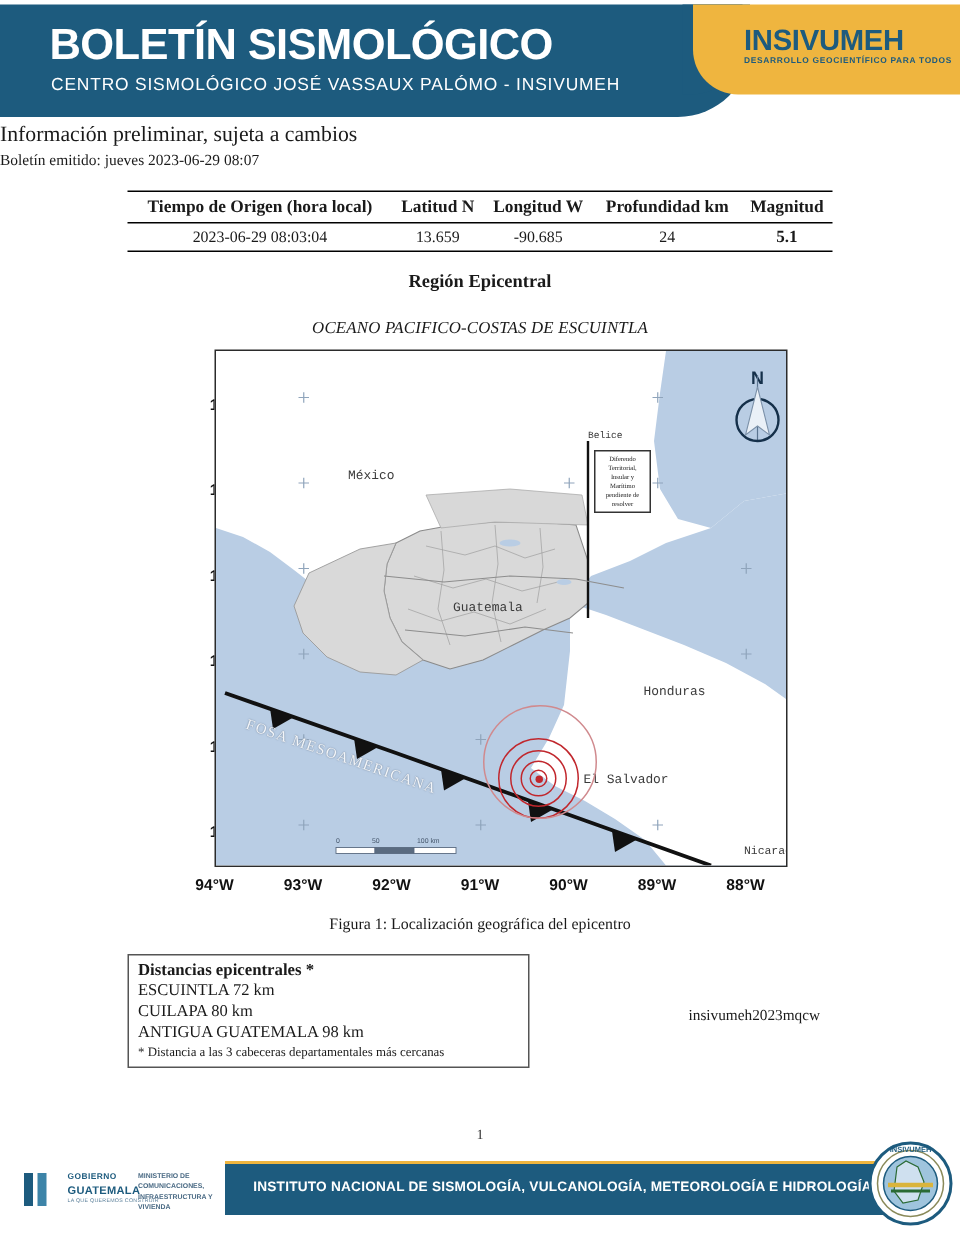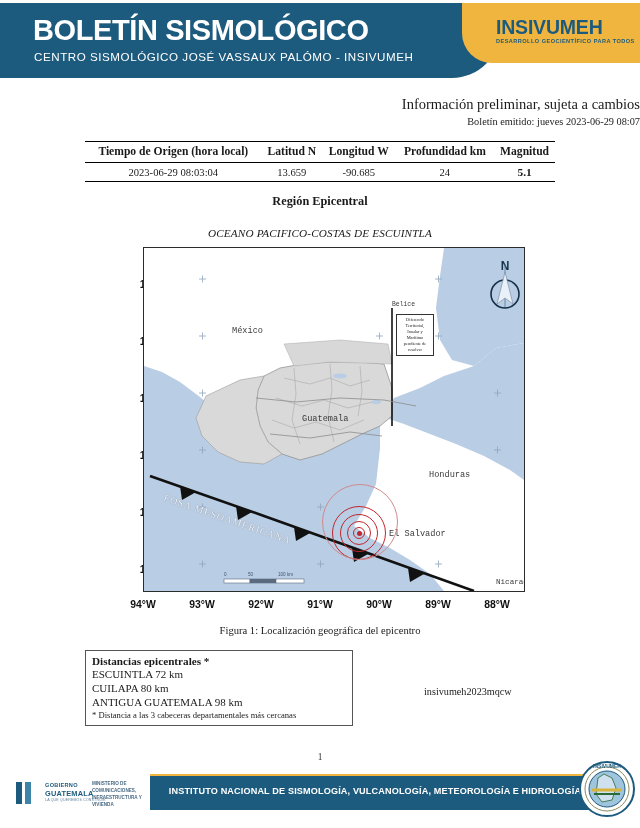--- a/index.html
+++ b/index.html
@@ -49,21 +49,21 @@
     color:#1d5b7e; white-space:nowrap;
   }
   .brand-sub {
     position:absolute; left:496px; top:38px;
     font-family:"Liberation Sans", sans-serif;
     font-weight:bold; font-size:5.6px; letter-spacing:0.45px;
     color:#1d5b7e; white-space:nowrap;
   }
 
   
-  .intro { text-align:right; margin-top:14px; }
+  .intro { text-align:left; }
   .intro-1 { font-size:14.5px; }
   .intro-2 { font-size:10.3px; margin-top:3px; }
 
   
   .tbl-wrap { width:470px; margin:14px auto 0; }
   table.quake { width:100%; border-collapse:collapse; }
   table.quake th {
     font-size:11.6px; font-weight:bold; padding:3px 2px 4px;
     border-top:1.1px solid #000; border-bottom:1.1px solid #000;
     text-align:center; white-space:nowrap;
@@ -134,21 +134,21 @@
 
   
   .dist-wrap { position:relative; width:470px; margin:14px auto 0; height:74px; }
   .dist-box {
     position:absolute; left:0; top:0; width:268px;
     border:0.9px solid #555; padding:4px 6px 5px;
   }
   .dist-title { font-size:11.2px; font-weight:bold; }
   .dist-line { font-size:11px; line-height:1.28; }
   .dist-note { font-size:8.6px; margin-top:1px; }
-  .ref-code { position:absolute; left:339px; top:36px; font-size:10.2px; }
+  .ref-code { position:absolute; left:374px; top:36px; font-size:10.2px; }
 
   
   .pagenum { position:absolute; left:0; top:752px; width:640px;
              text-align:center; font-size:9.4px; color:#333; }
   .footer { position:absolute; left:0; top:770px; width:640px; height:44px; }
   .foot-bar {
     position:absolute; left:150px; top:4px; width:450px; height:36px;
     background:#1d5b7e; border-top:2.5px solid #efb53f;
   }
   .foot-text {

